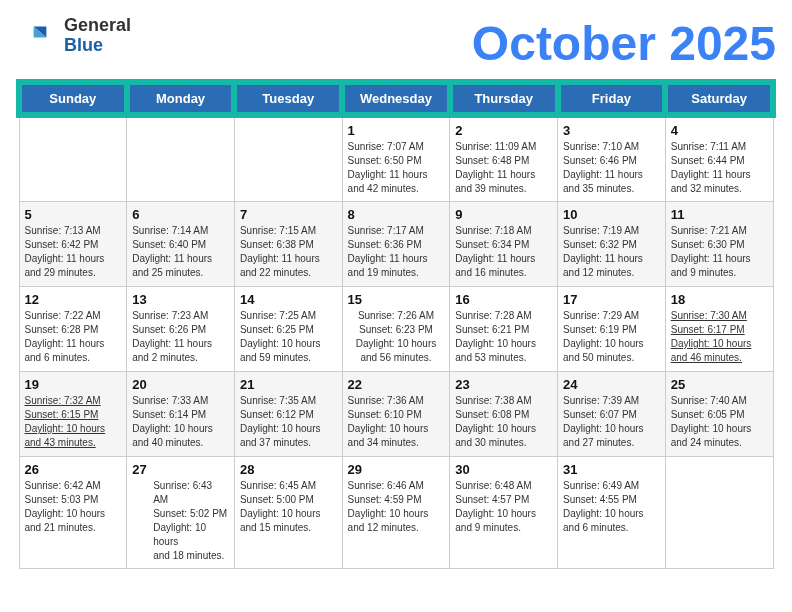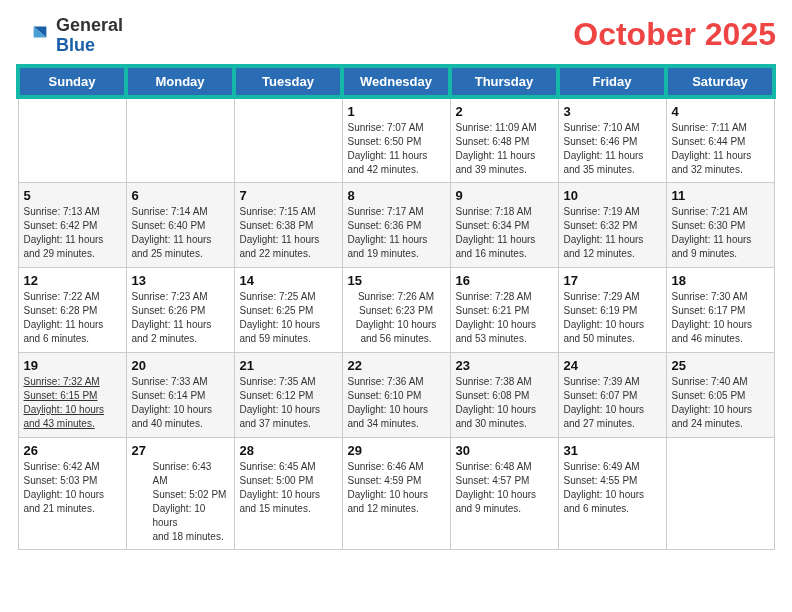--- a/index.html
+++ b/index.html
@@ -12,58 +12,58 @@
     }
     .header {
       display: flex;
       align-items: flex-start;
       justify-content: space-between;
       margin-bottom: 8px;
     }
     .logo {
       display: flex;
       align-items: center;
-      gap: 8px;
+      gap: 16px;
     }
     .logo-text {
       font-size: 18px;
       font-weight: bold;
       line-height: 1.1;
     }
     .logo-general { color: #333; }
     .logo-blue { color: #1a5fa8; }
     .logo-icon {
       width: 32px;
       height: 32px;
     }
     .title-block {
       text-align: right;
     }
     .month-year {
-      font-size: 32px;
+      font-size: 48px;
       font-weight: bold;
-      color: #ef4444;
+      color: #3b82f6;
     }
     .location {
       font-size: 15px;
       color: #444;
     }
     table {
       width: 100%;
       border-collapse: collapse;
       table-layout: fixed;
     }
     thead tr th {
       background-color: #2a6db5;
       color: #fff;
       text-align: center;
       padding: 6px 4px;
       font-size: 13px;
       font-weight: bold;
-      border: 4px solid #14b8a6;
+      border: 6px solid #14b8a6;
     }
     tbody tr td {
       vertical-align: top;
       border: 1px solid #ccc;
       padding: 5px 5px 5px 5px;
       font-size: 10.5px;
       color: #333;
       height: 85px;
       background: #fff;
     }
@@ -240,21 +240,21 @@
         </td>
         <td>
           <div class="day-number">17</div>
           <div class="day-info" style="white-space: pre-line;">Sunrise: 7:29 AM
 Sunset: 6:19 PM
 Daylight: 10 hours
 and 50 minutes.</div>
         </td>
         <td>
           <div class="day-number">18</div>
-          <div class="day-info" style="white-space: pre-line;">Sunrise: 7:30 AM
+          <div class="day-info" style="white-space: pre-line; text-decoration: underline;">Sunrise: 7:30 AM
 Sunset: 6:17 PM
 Daylight: 10 hours
 and 46 minutes.</div>
         </td>
       </tr>
       <tr>
         <td>
           <div class="day-number">19</div>
           <div class="day-info" style="white-space: pre-line; text-decoration: underline;">Sunrise: 7:32 AM
 Sunset: 6:15 PM

